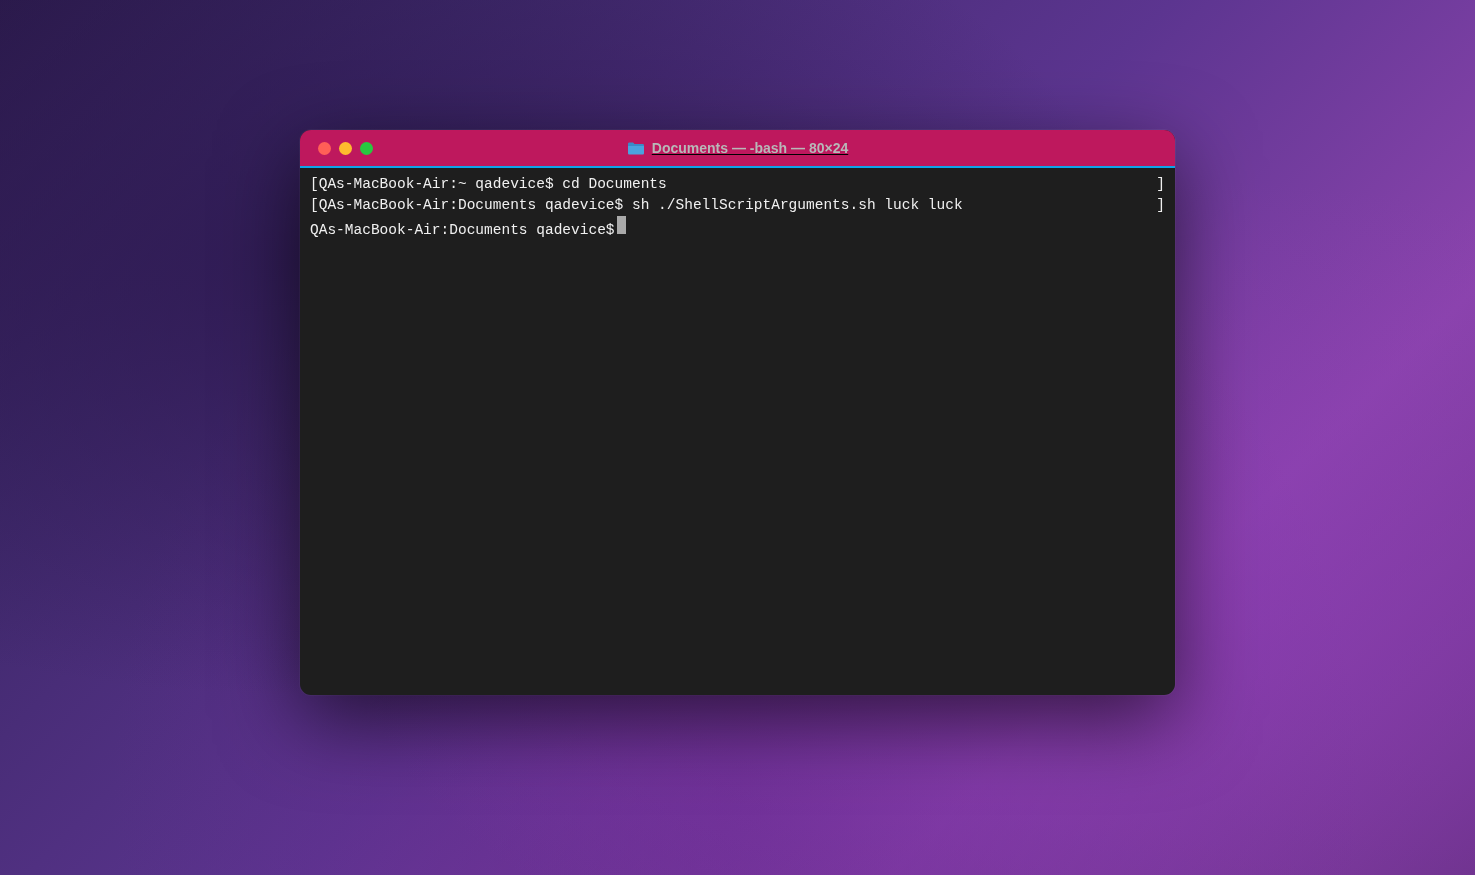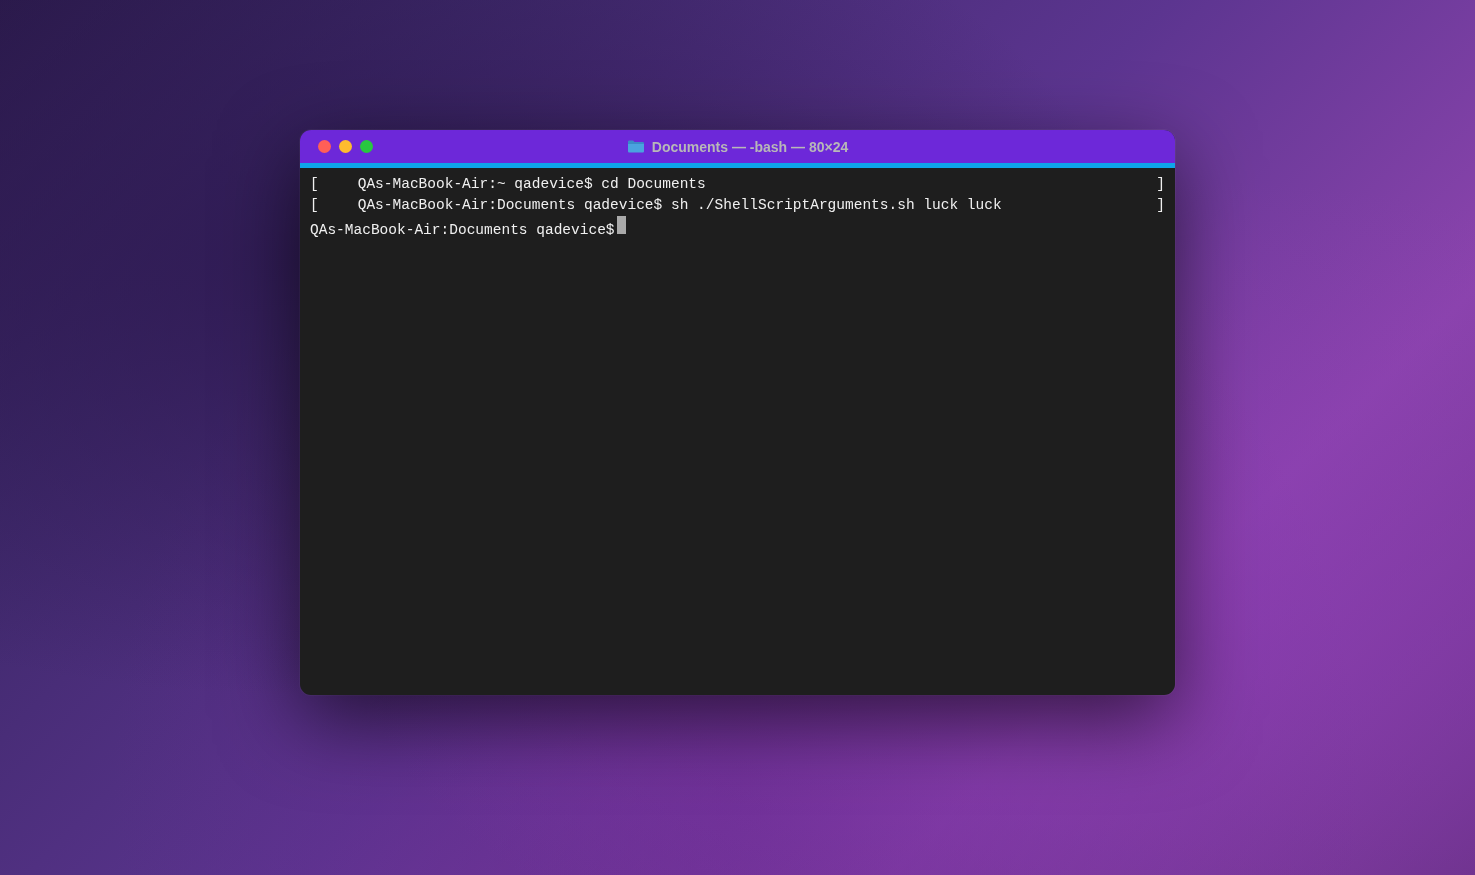--- a/index.html
+++ b/index.html
@@ -38,26 +38,27 @@
       background: #1e1e1e;
       border-radius: 11px;
       box-shadow: 0 25px 80px rgba(0, 0, 0, 0.6), 0 0 0 1px rgba(255, 255, 255, 0.05);
       overflow: hidden;
       position: relative;
       top: -25px;
     }
     
     .titlebar {
       height: 38px;
-      background: #6d28d9;
+      background: #be185d;
       display: flex;
       align-items: center;
       padding: 0 18px;
       position: relative;
-      border-bottom: 5px solid #0ea5e9;
+      border-bottom: 2px solid #0ea5e9;
+      text-decoration: underline;
     }
     
     .traffic-lights {
       display: flex;
       gap: 8px;
       position: absolute;
       left: 18px;
     }
     
     .traffic-light {
@@ -111,21 +112,20 @@
       white-space: pre;
       display: flex;
     }
     
     .bracket-start, .bracket-end {
       color: #f0f0f0;
     }
     
     .line-content {
       flex: 1;
-      margin-left: 39px;
     }
     
     .bracket-end {
       margin-left: auto;
     }
     
     .cursor {
       display: inline-block;
       width: 9px;
       height: 18px;

